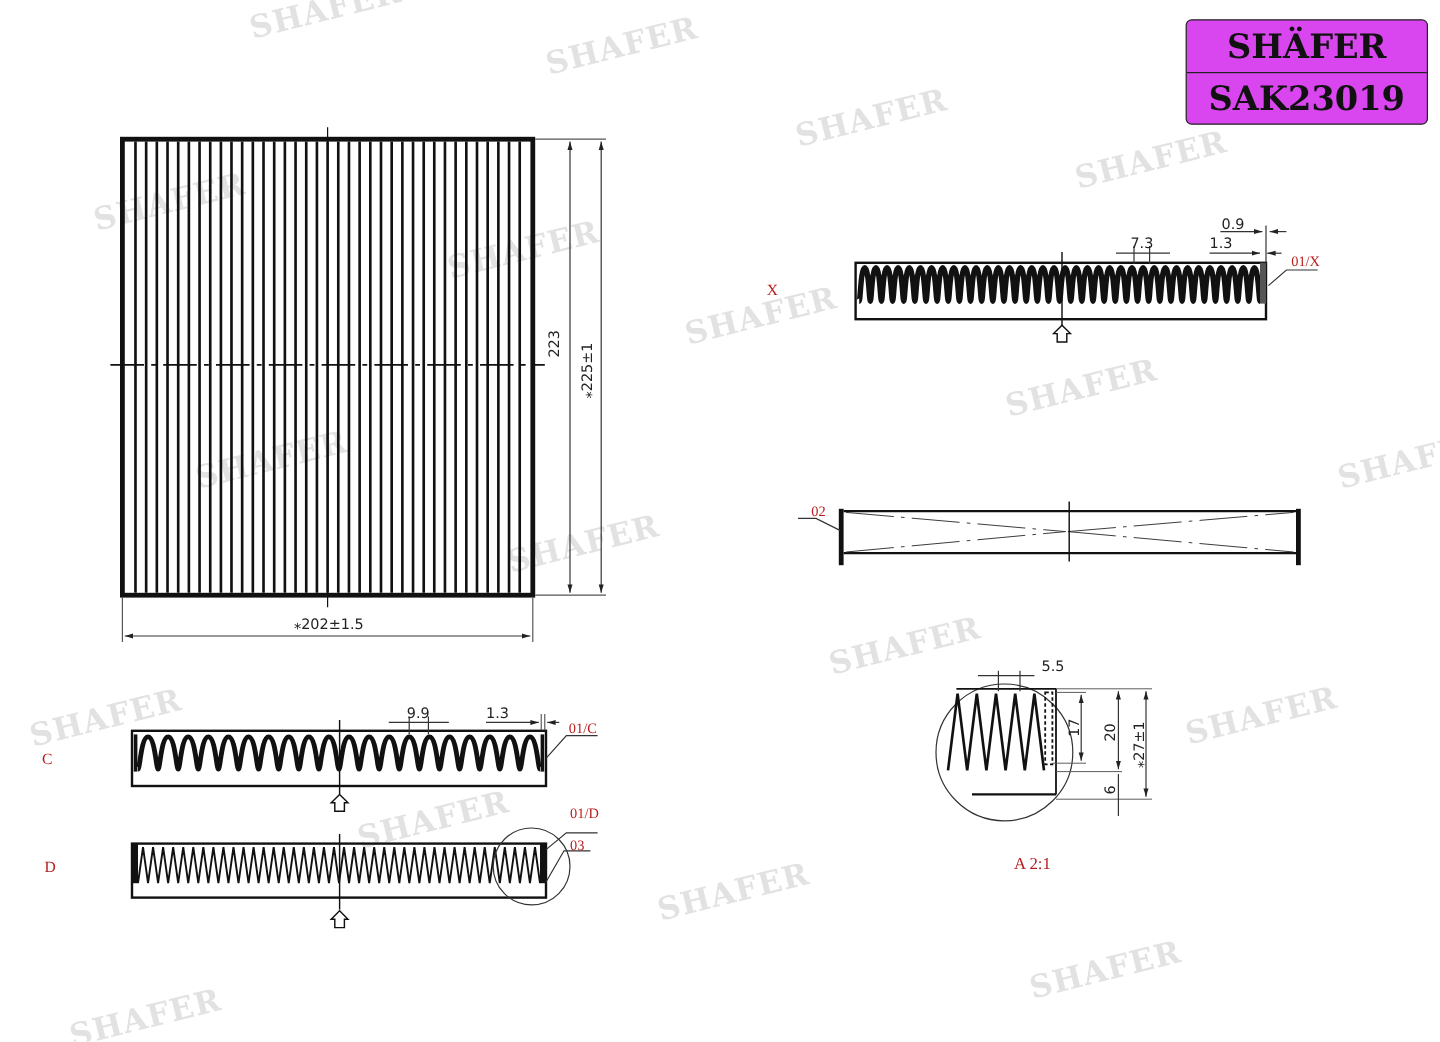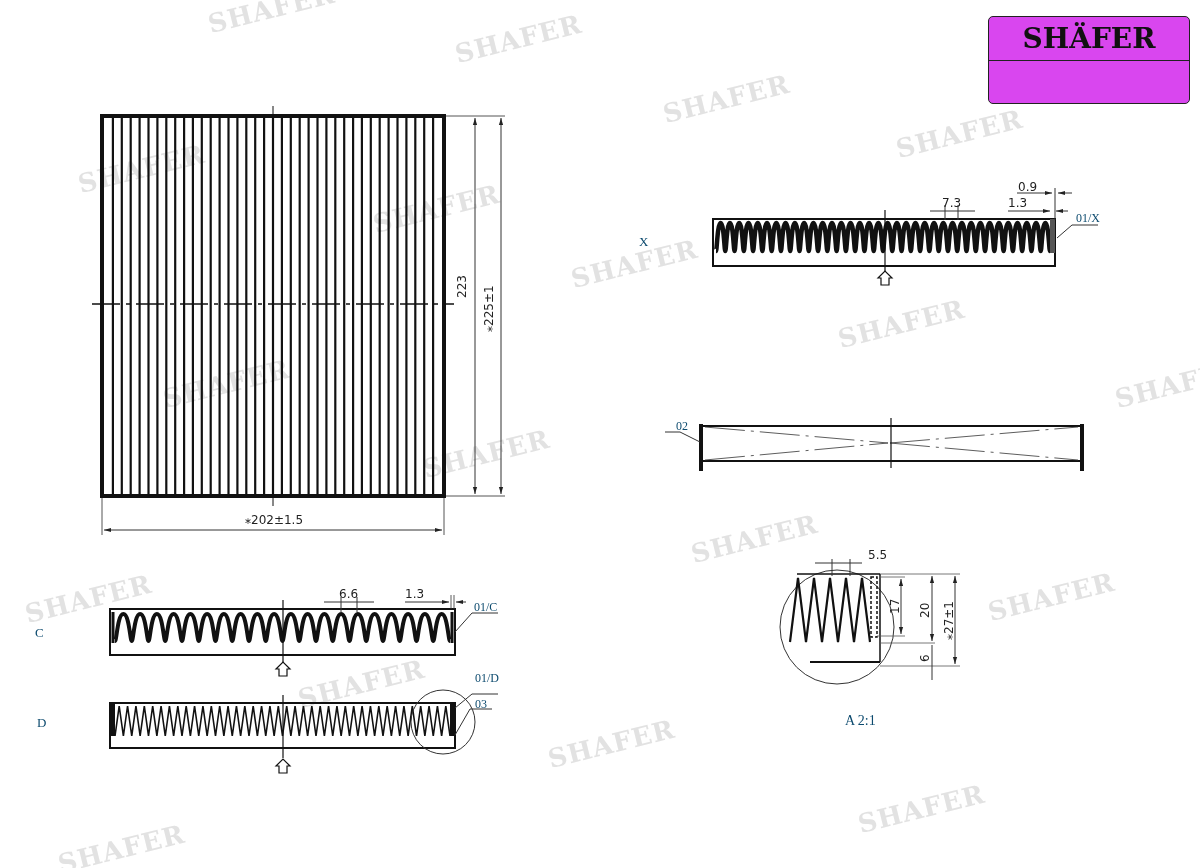--- a/index.html
+++ b/index.html
@@ -9,21 +9,21 @@
         font-size: 26px; letter-spacing: 1px; transform: rotate(-14deg); transform-origin: left top;
         white-space: nowrap; user-select: none; }
   .brand-box { position: absolute; left: 988px; top: 16px; width: 200px; height: 86px;
                border: 1.5px solid #222; border-radius: 5px; background: #d946ef; }
   .brand-top { position: absolute; left: 0; top: 0; width: 100%; height: 43px; border-bottom: 1.5px solid #222;
                display: flex; align-items: center; justify-content: center;
                font-family: "DejaVu Serif", serif; font-weight: bold; font-size: 28px; color: #111; letter-spacing: 0px; }
   .brand-bot { position: absolute; left: 0; top: 44px; width: 100%; height: 42px;
                display: flex; align-items: center; justify-content: center;
                font-family: "DejaVu Serif", serif; font-weight: bold; font-size: 28px; color: #111; }
-  .lbl { position: absolute; font-family: "Liberation Serif", serif; font-size: 13px; color: #0c4a6e; }
+  .lbl { position: absolute; font-family: "Liberation Serif", serif; font-size: 13px; color: #b91c1c; }
   .dim { position: absolute; font-family: "DejaVu Sans", sans-serif; font-size: 12px; color: #222; }
   svg { position: absolute; left: 0; top: 0; }
 </style>
 </head>
 <body>
 
 <div class="wm" style="left:205px;top:10px;">SHAFER</div>
 <div class="wm" style="left:452px;top:40px;">SHAFER</div>
 <div class="wm" style="left:660px;top:100px;">SHAFER</div>
 <div class="wm" style="left:893px;top:135px;">SHAFER</div>
@@ -37,20 +37,21 @@
 <div class="wm" style="left:688px;top:540px;">SHAFER</div>
 <div class="wm" style="left:985px;top:598px;">SHAFER</div>
 <div class="wm" style="left:22px;top:600px;">SHAFER</div>
 <div class="wm" style="left:295px;top:685px;">SHAFER</div>
 <div class="wm" style="left:545px;top:745px;">SHAFER</div>
 <div class="wm" style="left:855px;top:810px;">SHAFER</div>
 <div class="wm" style="left:55px;top:850px;">SHAFER</div>
 
 <div class="brand-box">
   <div class="brand-top">SHÄFER</div>
+  <div class="brand-bot">SAK23019</div>
 </div>
 
 <svg width="1200" height="868" viewBox="0 0 1200 868">
   <defs>
     <marker id="arr" viewBox="0 0 10 10" refX="10" refY="5" markerWidth="7" markerHeight="7" orient="auto-start-reverse">
       <path d="M0,2 L10,5 L0,8 z" fill="#222"></path>
     </marker>
   </defs>
 
   <g>
@@ -200,21 +201,21 @@
 
 <div class="lbl" style="left:639px;top:234px;">X</div>
 <div class="dim" style="left:942px;top:196px;">7.3</div>
 <div class="dim" style="left:1008px;top:196px;">1.3</div>
 <div class="dim" style="left:1018px;top:180px;">0.9</div>
 <div class="lbl" style="left:1076px;top:211px;font-size:12px;">01/X</div>
 
 <div class="lbl" style="left:676px;top:419px;font-size:12px;">02</div>
 
 <div class="lbl" style="left:35px;top:625px;">C</div>
-<div class="dim" style="left:339px;top:587px;">6.6</div>
+<div class="dim" style="left:339px;top:587px;">9.9</div>
 <div class="dim" style="left:405px;top:587px;">1.3</div>
 <div class="lbl" style="left:474px;top:600px;font-size:12px;">01/C</div>
 
 <div class="lbl" style="left:37px;top:715px;">D</div>
 <div class="lbl" style="left:475px;top:671px;font-size:12px;">01/D</div>
 <div class="lbl" style="left:475px;top:697px;font-size:12px;text-align:center;">03</div>
 
 <div class="dim" style="left:868px;top:548px;">5.5</div>
 <div class="dim" style="left:888px;top:614px;transform:rotate(-90deg);transform-origin:left top;">17</div>
 <div class="dim" style="left:918px;top:618px;transform:rotate(-90deg);transform-origin:left top;">20</div>

